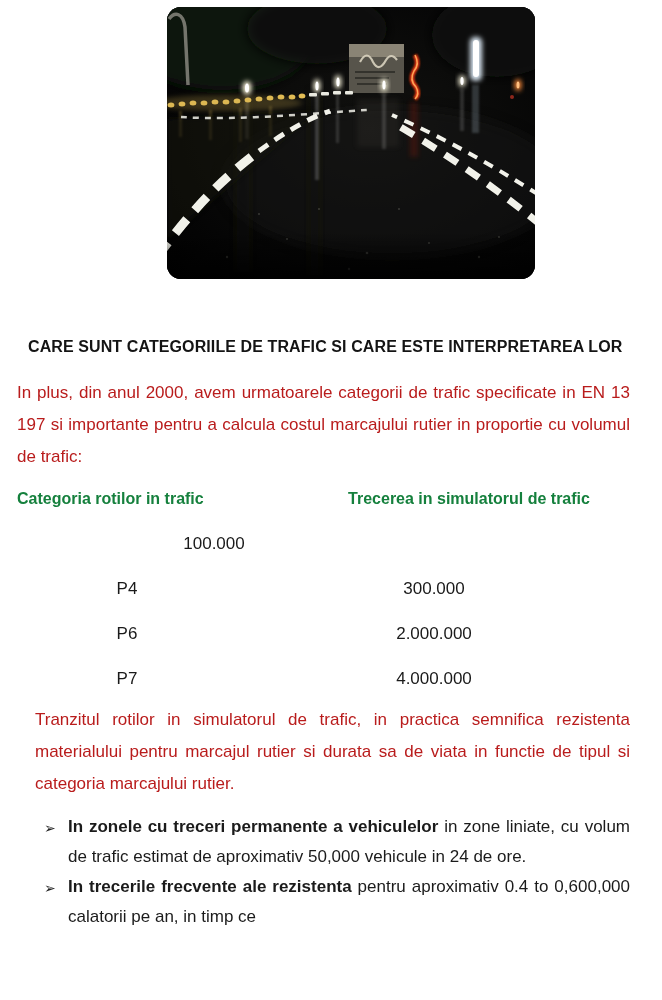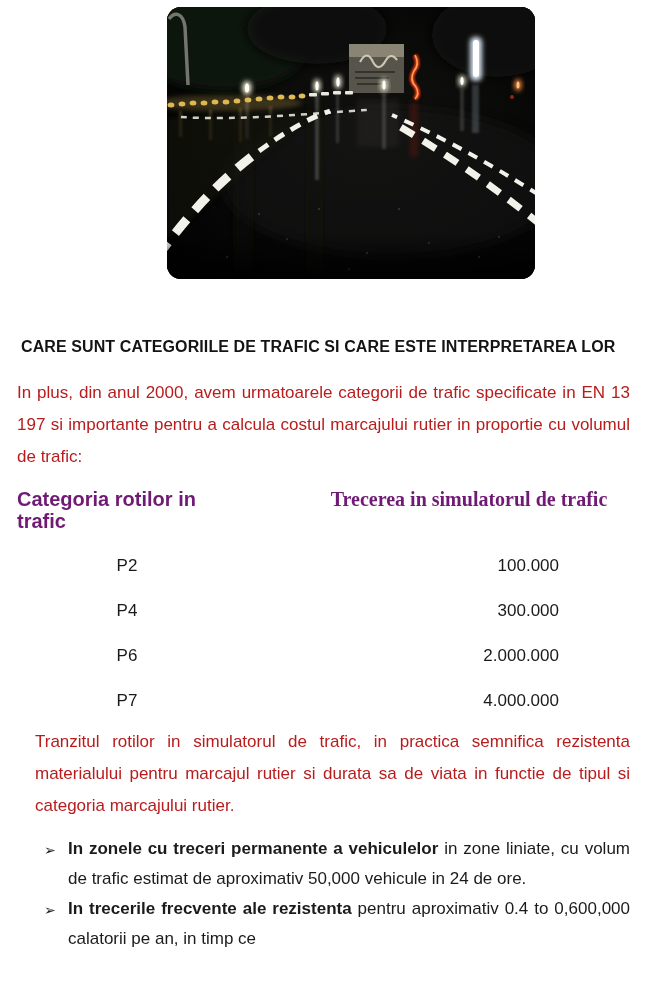--- a/index.html
+++ b/index.html
@@ -17,47 +17,47 @@
     width: 368px; height: 272px;
     margin-left: 150px;
     border-radius: 14px;
     overflow: hidden;
     background: #000;
   }
   .photo-wrap svg { display: block; }
 
   
   .doc-heading {
-    margin: 58px 0 0 4px;
+    margin: 58px 0 0 11px;
     font-size: 16px;
     line-height: 20px;
     font-weight: 700;
     color: #141414;
     letter-spacing: 0.1px;
   }
 
   
   .para {
     margin: 20px 0 0 0;
     font-size: 17px;
     line-height: 32px;
     text-align: justify;
     color: #b91c1c;
   }
   .para-after-table { margin-top: 14px; margin-left: 18px; }
 
   
   .traffic-table { margin-top: 15px; }
-  .t-head { display: flex; font-weight: 700; font-size: 20px; line-height: 22px; color: #701a75; }
+  .t-head { display: flex; font-weight: 700; font-size: 16px; line-height: 22px; color: #15803d; }
   .t-h1 { width: 220px; text-align: left; }
-  .t-h2 { width: 310px; margin-left: 77px; text-align: center; font-family: Liberation Serif, serif; }
+  .t-h2 { width: 310px; margin-left: 77px; text-align: center; }
   .t-row { display: flex; margin-top: 23px; font-size: 17px; line-height: 22px; }
   .t-row:first-of-type { margin-top: 24px; }
   .t-c1 { width: 220px; text-align: center; }
-  .t-c2 { width: 250px; margin-left: 72px; text-align: right; }
+  .t-c2 { width: 250px; margin-left: 72px; text-align: center; }
 
   
   .bullets { margin: 12px 0 0 0; padding: 0; list-style: none; }
   .bullet-item {
     position: relative;
     padding-left: 51px;
     font-size: 17px;
     line-height: 30px;
     text-align: justify;
     color: #1b1b1b;
@@ -219,21 +219,20 @@
   <h1 class="doc-heading">CARE SUNT CATEGORIILE DE TRAFIC SI CARE ESTE INTERPRETAREA LOR</h1>
 
   <p class="para">In plus, din anul 2000, avem urmatoarele categorii de trafic specificate in EN 13 197 si importante pentru a calcula costul marcajului rutier in proportie cu volumul de trafic:</p>
 
   <div class="traffic-table">
     <div class="t-head">
       <div class="t-h1">Categoria rotilor in trafic</div>
       <div class="t-h2">Trecerea in simulatorul de trafic</div>
     </div>
     <div class="t-row">
-      <div class="t-c1">P2</div>
       <div class="t-c2">100.000</div>
     </div>
     <div class="t-row">
       <div class="t-c1">P4</div>
       <div class="t-c2">300.000</div>
     </div>
     <div class="t-row">
       <div class="t-c1">P6</div>
       <div class="t-c2">2.000.000</div>
     </div>

